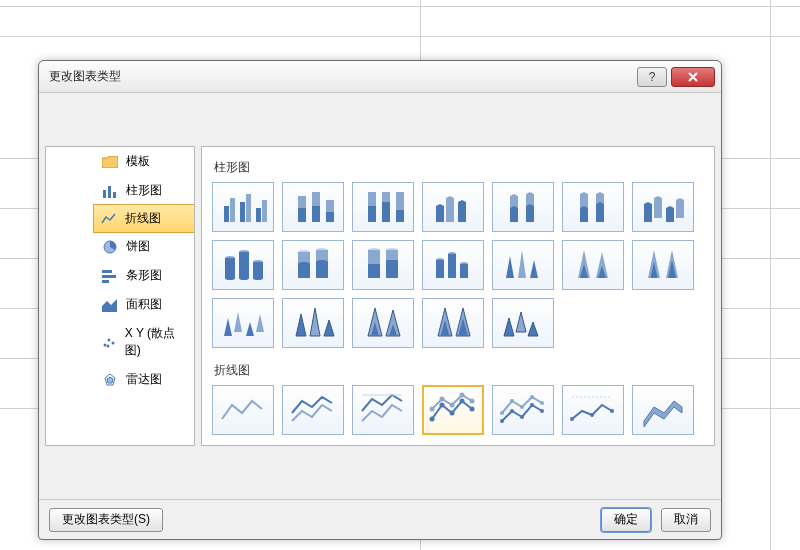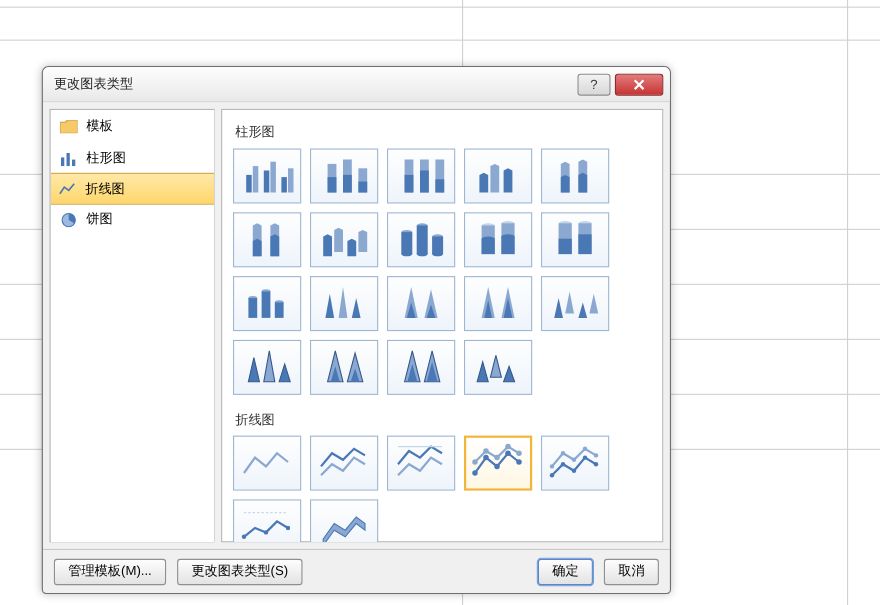--- a/index.html
+++ b/index.html
@@ -1,24 +1,24 @@
 <!DOCTYPE html>
 <html><head>
 <meta charset="utf-8">
 <style>
   * { box-sizing: border-box; margin: 0; padding: 0; font-family: "Microsoft YaHei", "SimSun", Tahoma, sans-serif; font-size: 12px; }
   body { background: #e8e8e8; width: 800px; height: 550px; overflow: hidden; }
   .spreadsheet-bg { position: absolute; top: 0; left: 0; width: 800px; height: 550px; background: #fff; }
   .spreadsheet-bg .grid-line-h { position: absolute; left: 0; right: 0; height: 1px; background: #d0d0d0; }
   .spreadsheet-bg .grid-line-v { position: absolute; top: 0; bottom: 0; width: 1px; background: #d0d0d0; }
   .dialog {
-    position: absolute; left: 38px; top: 60px; width: 572px; height: 480px;
+    position: absolute; left: 38px; top: 60px; width: 684px; height: 480px;
     background: #f0f0f0; border: 1px solid #6f6f6f; border-radius: 6px 6px 4px 4px;
     box-shadow: 0 0 8px rgba(0,0,0,0.25);
-    display: flex; flex-direction: column;
+    display: flex; flex-direction: column; gap: 47px;
   }
   .titlebar {
     height: 32px; display: flex; align-items: center; padding: 0 6px 0 10px;
     background: linear-gradient(#fdfdfd, #e9e9e9);
     border-bottom: 1px solid #c8c8c8;
     border-radius: 6px 6px 0 0;
   }
   .titlebar .title { flex: 1; color: #222; }
   .titlebar .win-btn {
     width: 38px; height: 20px; margin-left: 4px; border: 1px solid #8a8a8a; border-radius: 3px;
@@ -26,21 +26,21 @@
     color: #3b3b3b; cursor: pointer;
   }
   .titlebar .win-btn.help { width: 30px; }
   .titlebar .win-btn.close {
     background: linear-gradient(#e27b7b,#c73434); color: #fff; border-color: #8f2a2a; width: 44px;
   }
   .dialog-body {
     flex: 1; display: flex; padding: 6px; gap: 6px; overflow: hidden;
   }
   .sidebar {
-    width: 150px; background: #fff; border: 1px solid #b7b7b7; overflow-y: auto;
+    width: 150px; background: #fff; border: 1px solid #b7b7b7; overflow-y: auto; padding-left: 48px;
   }
   .sidebar-item {
     display: flex; align-items: center; gap: 8px; padding: 6px 8px; color: #000; cursor: pointer;
   }
   .sidebar-item.selected {
     background: linear-gradient(#ffe9a8,#ffd66b);
     border: 1px solid #d7a43b; margin: -1px; padding: 5px 7px;
   }
   .sidebar-item .icon { width: 16px; height: 16px; display: flex; align-items: center; justify-content: center; }
   .right-panel {
@@ -130,20 +130,58 @@
       </div>
       <div class="sidebar-item">
         <span class="icon">
           <svg width="14" height="14" viewBox="0 0 14 14">
               <circle cx="7" cy="7" r="6" fill="#9dbbe2" stroke="#4a78b5"></circle>
               <path d="M7 7 L7 1 A6 6 0 0 1 12.2 10 Z" fill="#4a78b5"></path>
             </svg>
         </span>
         <span>饼图</span>
       </div>
+      <div class="sidebar-item">
+        <span class="icon">
+          <svg width="16" height="14" viewBox="0 0 16 14">
+              <rect x="0" y="1" width="10" height="3" fill="#4a78b5"></rect>
+              <rect x="0" y="6" width="14" height="3" fill="#4a78b5"></rect>
+              <rect x="0" y="11" width="7" height="3" fill="#4a78b5"></rect>
+            </svg>
+        </span>
+        <span>条形图</span>
+      </div>
+      <div class="sidebar-item">
+        <span class="icon">
+          <svg width="16" height="14" viewBox="0 0 16 14">
+              <path d="M0 14 L0 8 L5 3 L9 7 L15 1 L15 14 Z" fill="#4a78b5"></path>
+            </svg>
+        </span>
+        <span>面积图</span>
+      </div>
+      <div class="sidebar-item">
+        <span class="icon">
+          <svg width="14" height="14" viewBox="0 0 14 14">
+              <circle cx="3" cy="10" r="1.5" fill="#4a78b5"></circle>
+              <circle cx="7" cy="5" r="1.5" fill="#4a78b5"></circle>
+              <circle cx="11" cy="8" r="1.5" fill="#4a78b5"></circle>
+              <circle cx="6" cy="11" r="1.5" fill="#4a78b5"></circle>
+            </svg>
+        </span>
+        <span>X Y (散点图)</span>
+      </div>
+      <div class="sidebar-item">
+        <span class="icon">
+          <svg width="14" height="14" viewBox="0 0 14 14">
+              <polygon points="7,1 12,5 10,12 4,12 2,5" fill="none" stroke="#4a78b5"></polygon>
+              <polygon points="7,4 10,6 9,10 5,10 4,6" fill="#9dbbe2" stroke="#4a78b5"></polygon>
+            </svg>
+        </span>
+        <span>雷达图</span>
+      </div>
     </div>
 
     <div class="right-panel">
       <div class="right-scroll">
 
         <div class="section-label">柱形图</div>
         <div class="chart-grid">
 
           <div class="chart-thumb">
               <svg width="50" height="38" viewBox="0 0 50 38">
@@ -430,20 +468,19 @@
               </svg>
             </div>
         </div>
 
       </div>
     </div>
 
   </div>
 
   <div class="dialog-footer">
-    <button class="btn">管理模板(M)...</button>
     <button class="btn">更改图表类型(S)</button>
     <div class="footer-spacer"></div>
     <button class="btn primary">确定</button>
     <button class="btn">取消</button>
   </div>
 
 </div>
 
 </body></html>

